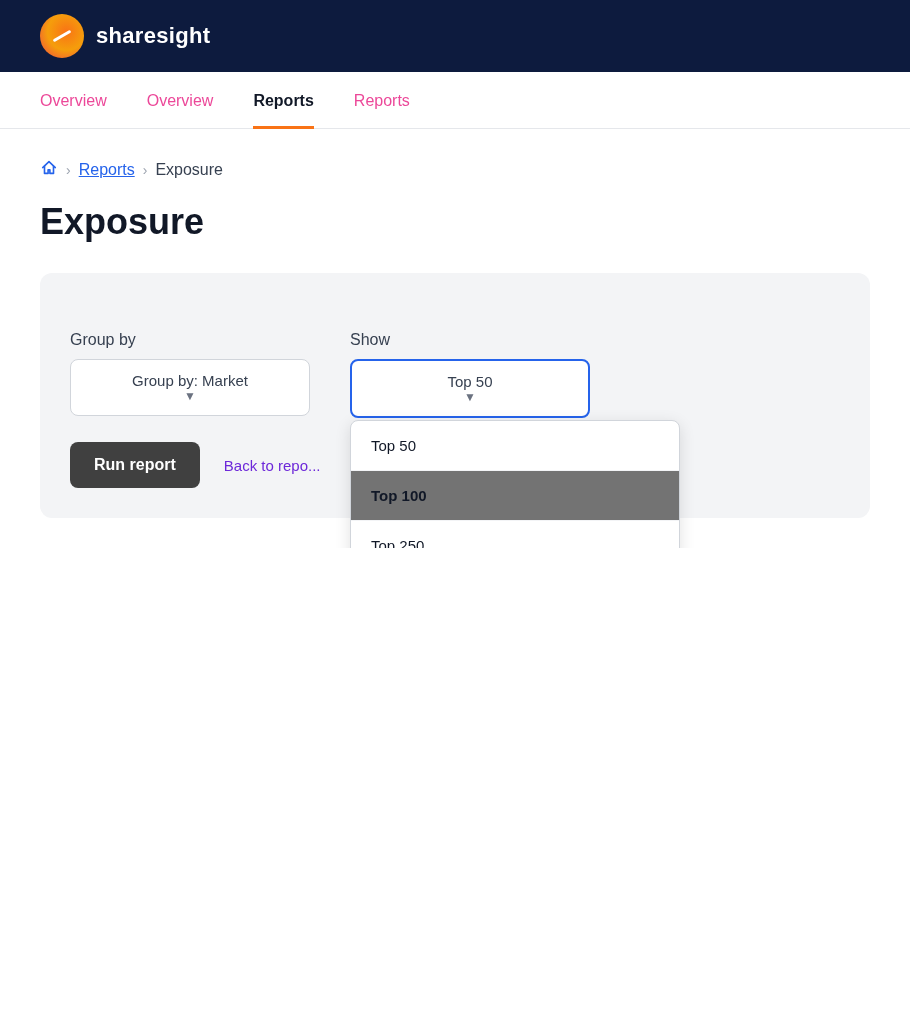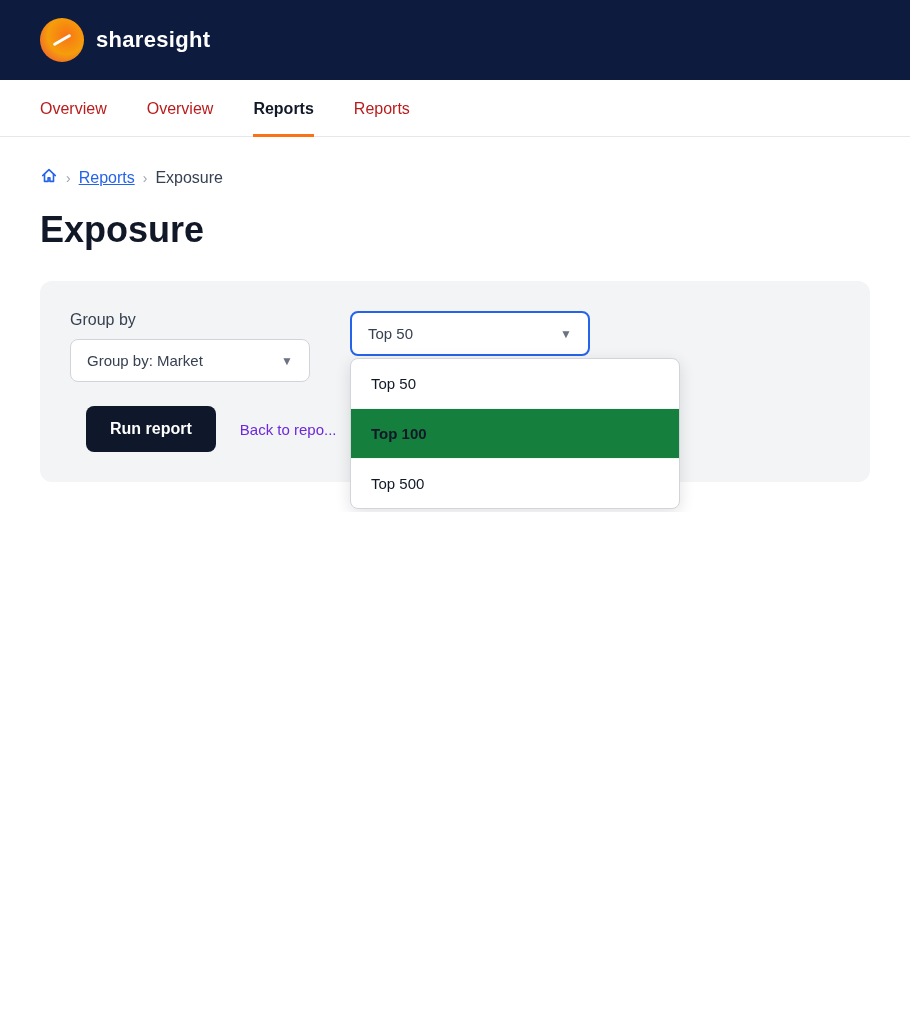--- a/index.html
+++ b/index.html
@@ -2,21 +2,21 @@
 <html><head>
   <meta charset="utf-8">
   <style>
     * { box-sizing: border-box; margin: 0; padding: 0; }
     body { font-family: -apple-system, BlinkMacSystemFont, 'Segoe UI', sans-serif; background: #fff; }
 
     
     .header {
       background: #0d1b3e;
       padding: 0 40px;
-      height: 80px;
+      height: 72px;
       display: flex;
       align-items: center;
     }
     .logo-area {
       display: flex;
       align-items: center;
       gap: 12px;
     }
     .logo-icon {
       width: 44px;
@@ -50,21 +50,21 @@
     
     .nav-bar {
       border-bottom: 1px solid #e5e7eb;
       padding: 0 40px;
       display: flex;
       gap: 40px;
     }
     .nav-item {
       padding: 20px 0 16px;
       font-size: 16px;
-      color: #b91c1c;
+      color: #ec4899;
       cursor: pointer;
       border-bottom: 3px solid transparent;
       margin-bottom: -1px;
       text-decoration: none;
     }
     .nav-item.active {
       color: #111827;
       font-weight: 700;
       border-bottom: 3px solid #f97316;
     }
@@ -112,20 +112,21 @@
       background: #f3f4f6;
       border-radius: 12px;
       padding: 30px;
       max-width: 870px;
     }
 
     .form-row {
       display: flex;
       gap: 40px;
       margin-bottom: 24px;
+      margin-top: 28px;
     }
 
     .form-group {
       display: flex;
       flex-direction: column;
       gap: 10px;
     }
 
     .form-label {
       font-size: 16px;
@@ -142,20 +143,21 @@
       border: 1px solid #d1d5db;
       border-radius: 8px;
       padding: 12px 16px;
       font-size: 15px;
       color: #374151;
       cursor: pointer;
       display: flex;
       align-items: center;
       justify-content: space-between;
       min-width: 240px;
+      flex-direction: column;
     }
     .select-btn.active {
       border: 2px solid #2563eb;
     }
     .chevron {
       font-size: 12px;
       color: #6b7280;
     }
 
     
@@ -175,41 +177,40 @@
       padding: 16px 20px;
       font-size: 15px;
       color: #111827;
       cursor: pointer;
       border-bottom: 1px solid #f3f4f6;
     }
     .dropdown-item:last-child {
       border-bottom: none;
     }
     .dropdown-item.highlighted {
-      background: #15803d;
+      background: #737373;
       font-weight: 600;
     }
 
     
     .action-row {
       display: flex;
       align-items: center;
       gap: 24px;
     }
 
     .run-btn {
-      background: #0f172a;
+      background: #404040;
       color: #fff;
       border: none;
       border-radius: 8px;
       padding: 14px 24px;
       font-size: 16px;
       font-weight: 600;
       cursor: pointer;
-      margin-left: 16px;
     }
 
     .back-link {
       color: #6d28d9;
       font-size: 15px;
       cursor: pointer;
       text-decoration: none;
     }
 
     
@@ -262,29 +263,31 @@
         <label class="form-label">Group by</label>
         <div class="select-wrapper">
           <button class="select-btn">
             <span>Group by: Market</span>
             <span class="chevron">▼</span>
           </button>
         </div>
       </div>
 
       <div class="form-group">
+        <label class="form-label">Show</label>
         <div class="select-wrapper">
           <button class="select-btn active">
             <span>Top 50</span>
             <span class="chevron">▼</span>
           </button>
 
           <div class="dropdown">
             <div class="dropdown-item">Top 50</div>
             <div class="dropdown-item highlighted">Top 100</div>
+            <div class="dropdown-item">Top 250</div>
             <div class="dropdown-item">Top 500</div>
           </div>
         </div>
       </div>
 
     </div>
 
     <div class="action-row">
       <button class="run-btn">Run report</button>
       <a class="back-link">Back to repo...</a>

